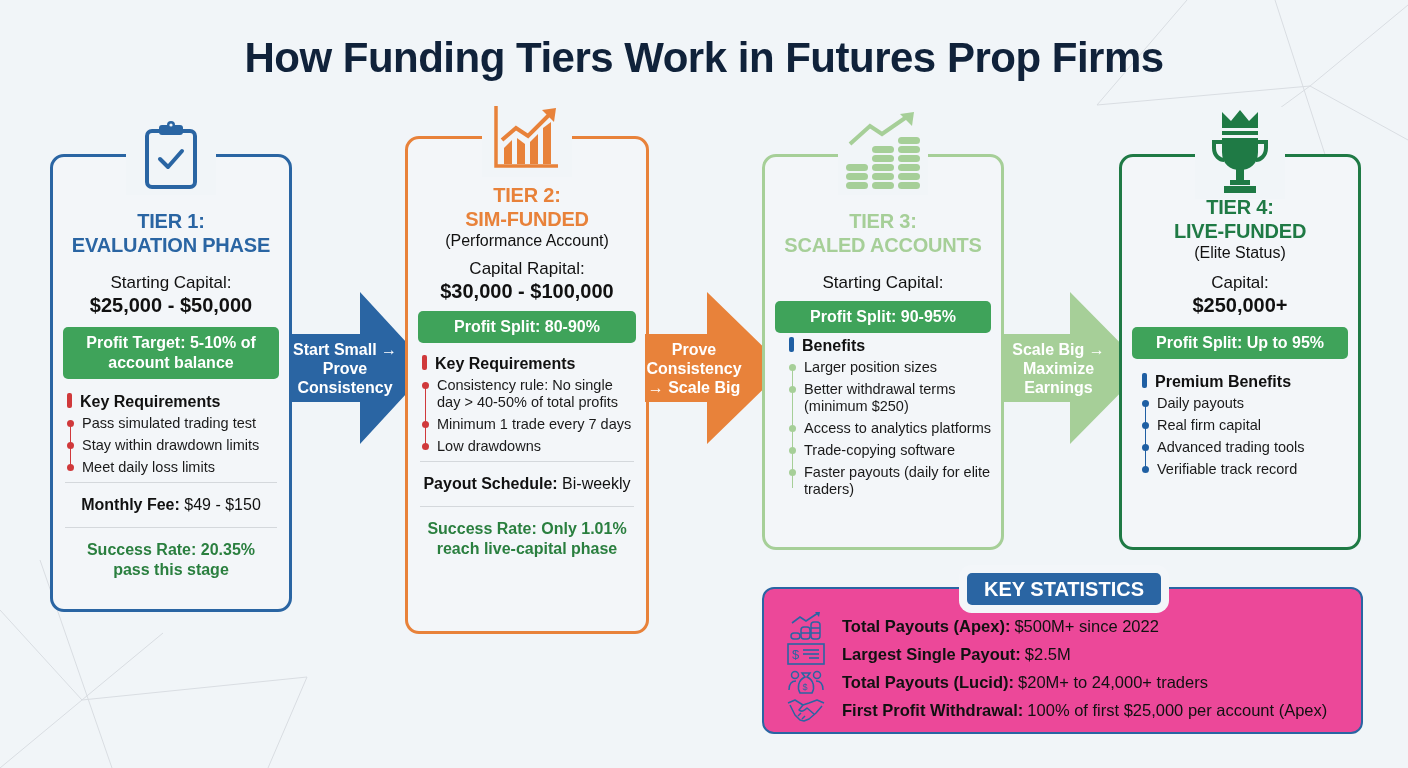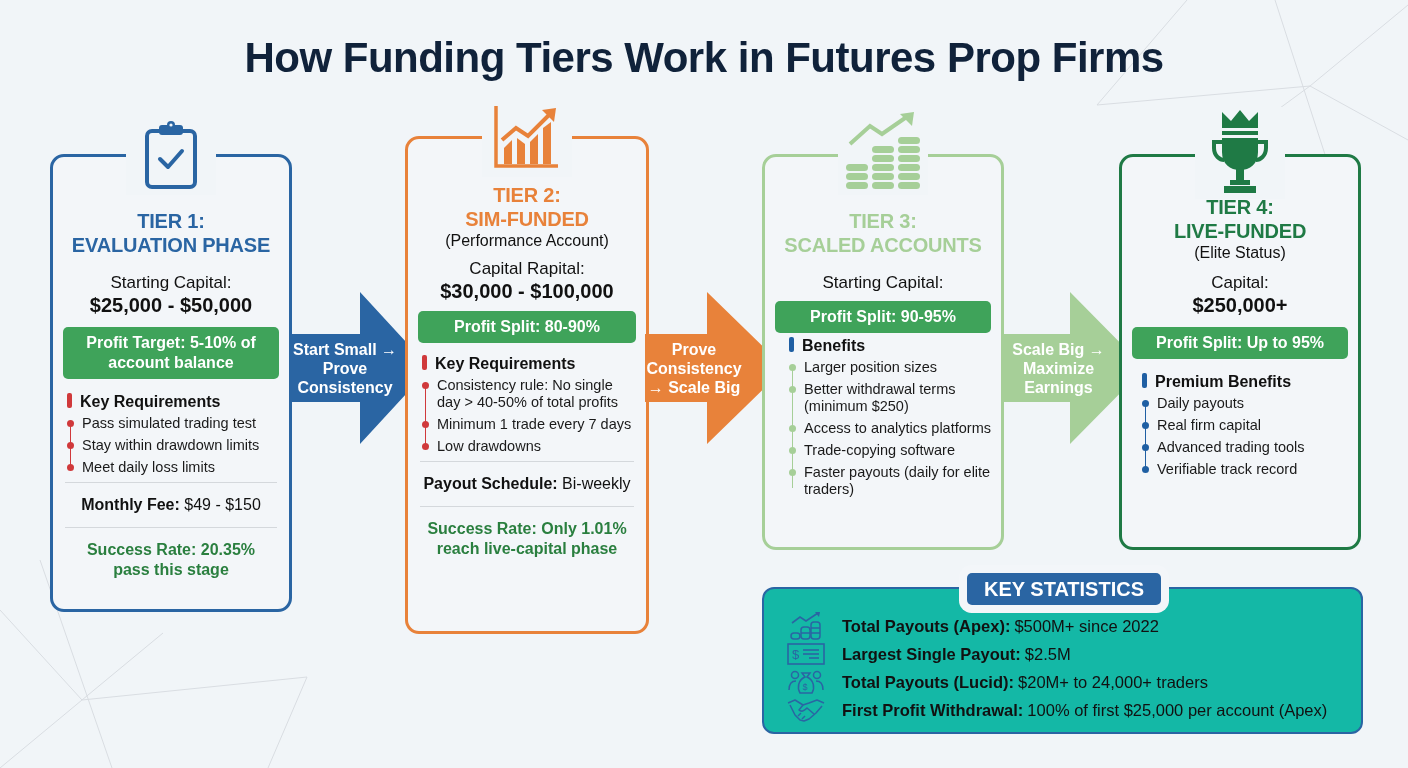--- a/index.html
+++ b/index.html
@@ -58,21 +58,21 @@
 
   .arrow { position: absolute; }
   .arrow .arrow-text {
     position: absolute; left: 0; top: 0; width: 100%; height: 100%;
     display: flex; align-items: center; justify-content: center; text-align: center;
     color: #fff; font-weight: 700; font-size: 16px; line-height: 19px; padding-right: 30px;
   }
 
   .stats {
     position: absolute; left: 762px; top: 587px; width: 601px; height: 147px;
-    border: 2px solid #2a65a3; border-radius: 12px; background: #14b8a6;
+    border: 2px solid #2a65a3; border-radius: 12px; background: #ec4899;
   }
   .stats-badge {
     position: absolute; left: 203px; top: -16px; width: 194px; height: 32px;
     background: #2a65a3; color: #fff; font-weight: 700; font-size: 20px;
     border-radius: 5px; display: flex; align-items: center; justify-content: center;
     box-shadow: 0 0 0 8px #f3f6f9;
   }
   .stat-row { position: absolute; left: 22px; display: flex; align-items: center; font-size: 16.5px; }
   .stat-row .sicon { width: 40px; height: 26px; display: flex; align-items: center; justify-content: center; margin-right: 16px; }
   .stat-row b { font-weight: 700; margin-right: 4px; }

